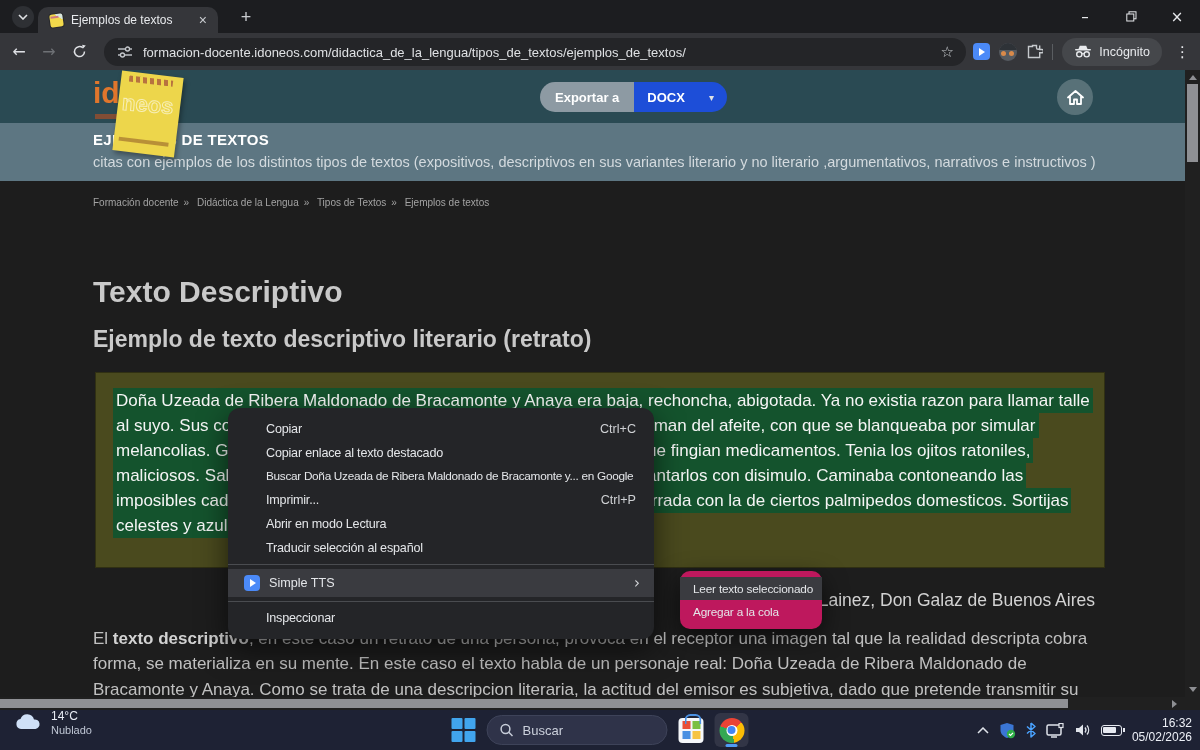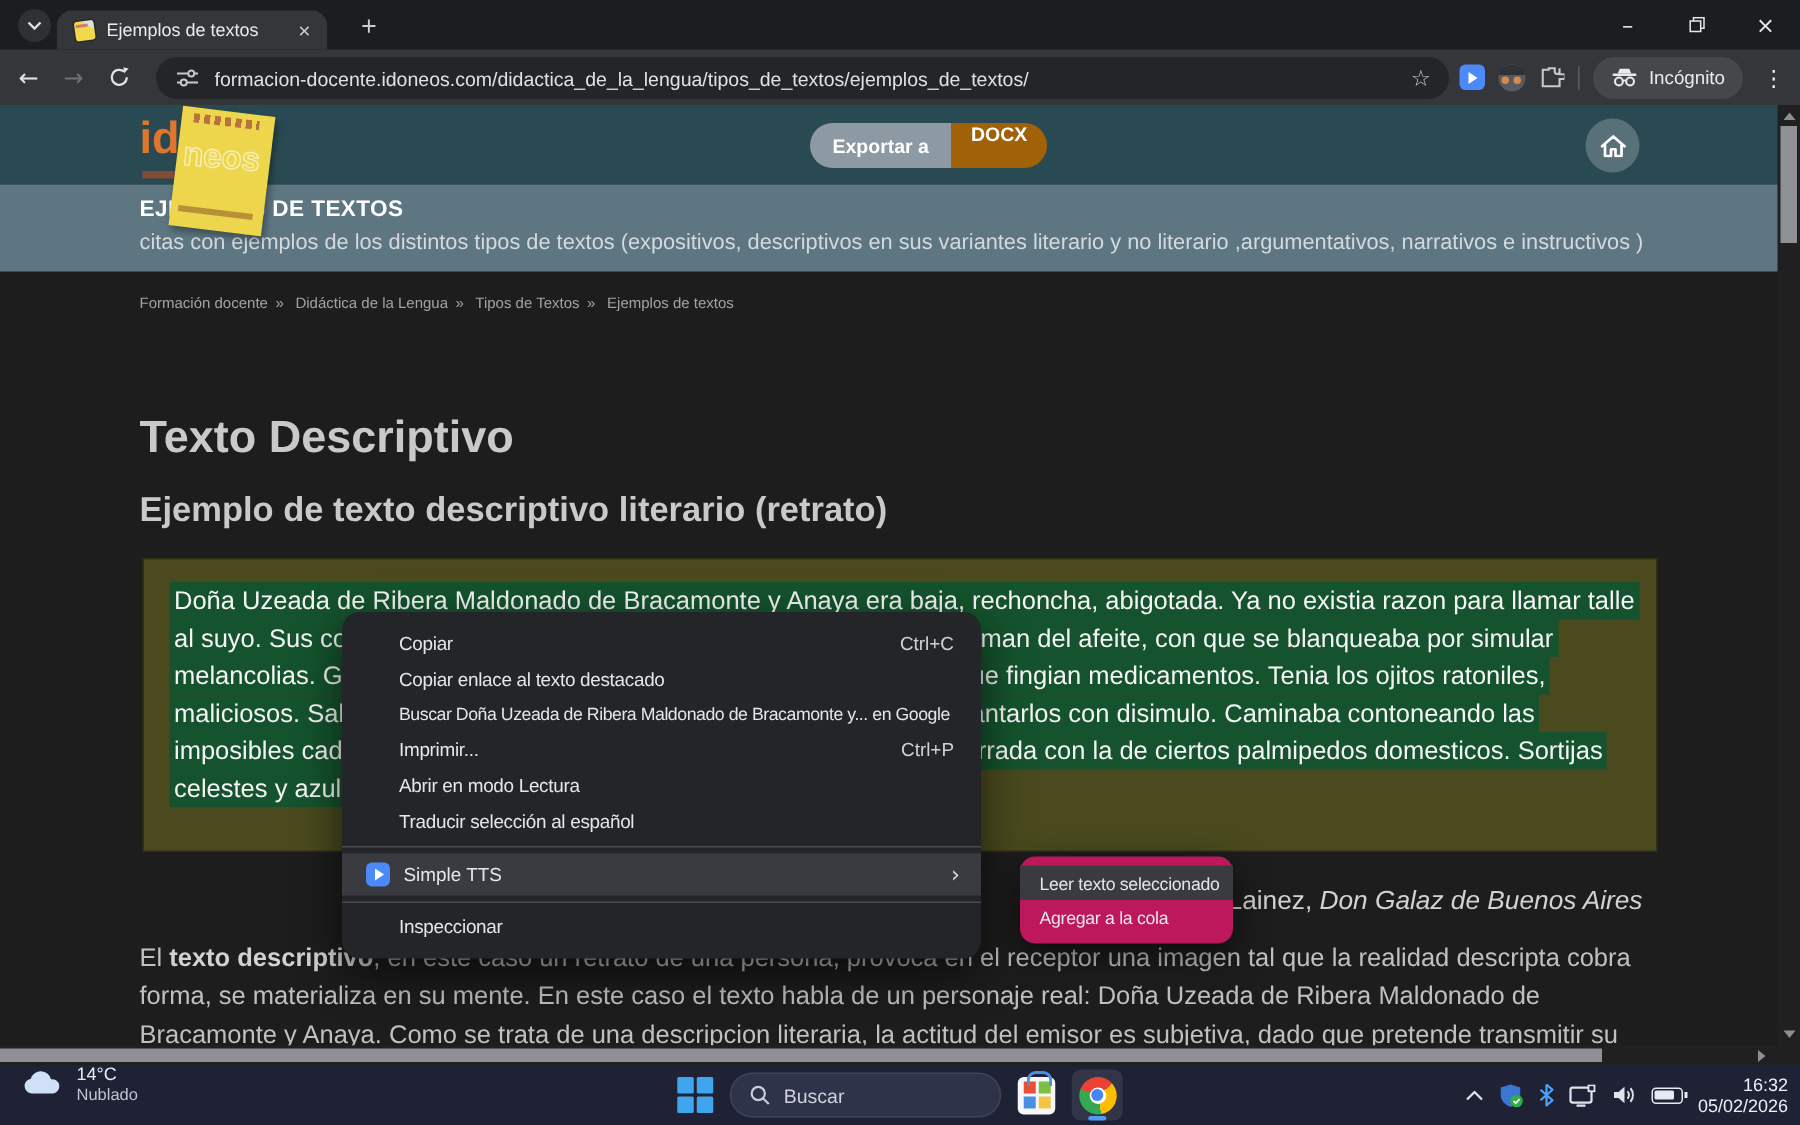--- a/index.html
+++ b/index.html
@@ -56,38 +56,38 @@
   .sticky-note { position:absolute; left:117px; top:4px; width:62px; height:80px; background:#edd64b;
     transform:rotate(7deg); z-index:5; box-shadow:2px 3px 5px rgba(0,0,0,.35); }
   .sticky-note .scribble { position:absolute; left:8px; top:4px; width:44px; height:6px;
     background:repeating-linear-gradient(90deg, rgba(170,90,60,.8) 0 4px, transparent 4px 7px); }
   .sticky-note .note-word { position:absolute; left:4px; top:18px; font-size:22px; font-weight:bold;
     color:transparent; -webkit-text-stroke:1px #f7eeb5; transform:rotate(-2deg); }
   .sticky-note .note-line { position:absolute; left:5px; bottom:10px; width:50px; height:4px; background:rgba(120,60,30,.45); }
   .export { position:absolute; left:540px; top:12px; height:30px; display:flex; }
   .export-left { background:#8d9aa3; color:#fff; font-size:13px; font-weight:bold; border-radius:15px 0 0 15px;
     padding:0 15px; display:flex; align-items:center; }
-  .export-right { background:#a16207; color:#fff; font-size:13px; font-weight:bold; border-radius:0 15px 15px 0;
-    padding:0 13px; display:flex; align-items:center; gap:24px;flex-direction:column; }
+  .export-right { background:#1d4ed8; color:#fff; font-size:13px; font-weight:bold; border-radius:0 15px 15px 0;
+    padding:0 13px; display:flex; align-items:center; gap:24px; }
   .export-chevron { font-size:10px; color:#dfe1e4; font-family:"DejaVu Sans", sans-serif; }
   .home-btn { position:absolute; left:1057px; top:9px; width:36px; height:36px; border-radius:50%;
     background:rgba(255,255,255,.22); display:flex; align-items:center; justify-content:center; }
   .site-band { position:absolute; top:53px; left:0; width:1200px; height:58px; background:#5d7682; padding:8px 0 0 93px; }
   .band-title { font-size:15px; font-weight:bold; color:#ffffff; letter-spacing:.3px; }
   .band-sub { font-size:14.5px; color:#d3dade; margin-top:6px; }
   .breadcrumb { position:absolute; left:93px; top:127px; font-size:10px; color:#a3a3a3; }
   .crumb-sep { margin:0 5px; }
   .h1 { position:absolute; left:93px; top:205px; font-size:30px; font-weight:bold; color:#c9c9c9; }
   .h2 { position:absolute; left:93px; top:256px; font-size:23px; font-weight:bold; color:#c9c9c9; }
   .quote { position:absolute; left:95px; top:302px; width:1010px; height:196px; background:#4a4a1e;
     border:1px solid rgba(0,0,0,.35); padding:15px 0 0 17px; overflow:hidden; }
   .qline { height:25px; white-space:nowrap; font-size:17px; }
   .qline .sel { display:inline-block; height:25px; line-height:25px; background:#14532d; color:#f5f5f5; padding:0 3px; }
   .attribution { position:absolute; left:95px; top:520px; width:1000px; text-align:right; font-size:17.5px; color:#d2d2d2; }
-  .attribution .work { font-style:italic; }
+  .attribution .work { }
   .para { position:absolute; left:93px; top:556px; width:1040px; font-size:17px; color:#c0c0c0; }
   .pline { height:25.4px; line-height:25.4px; white-space:nowrap; }
   .pline b { color:#d2d2d2; }
   
   .ctx { position:absolute; left:228px; top:408px; width:426px; background:#242528; border-radius:12px;
     box-shadow:0 10px 30px rgba(0,0,0,.6); padding:9px 0; z-index:50; }
   .ctx-item { height:23.8px; display:flex; align-items:center; padding:0 18px 0 38px;
     font-size:12.6px; letter-spacing:-.2px; color:#e4e6e9; white-space:nowrap; }
   .ctx-item.long { font-size:11.8px; letter-spacing:-.3px; }
   .ctx-item .shortcut { margin-left:auto; color:#cfd1d4; letter-spacing:0; }

